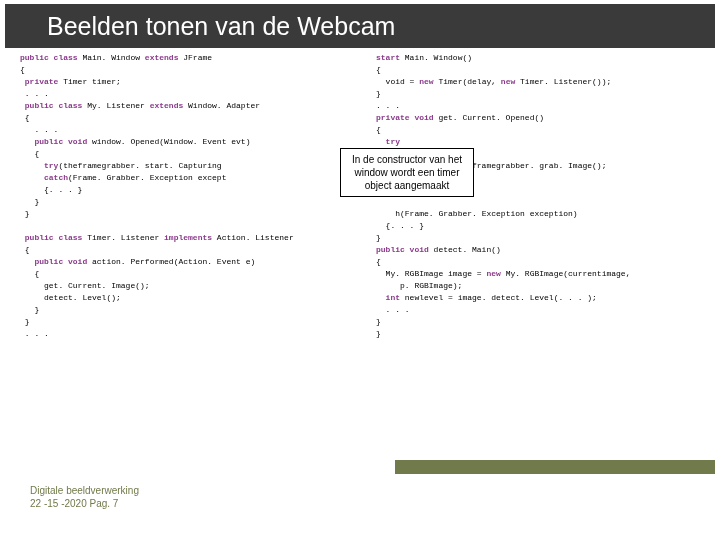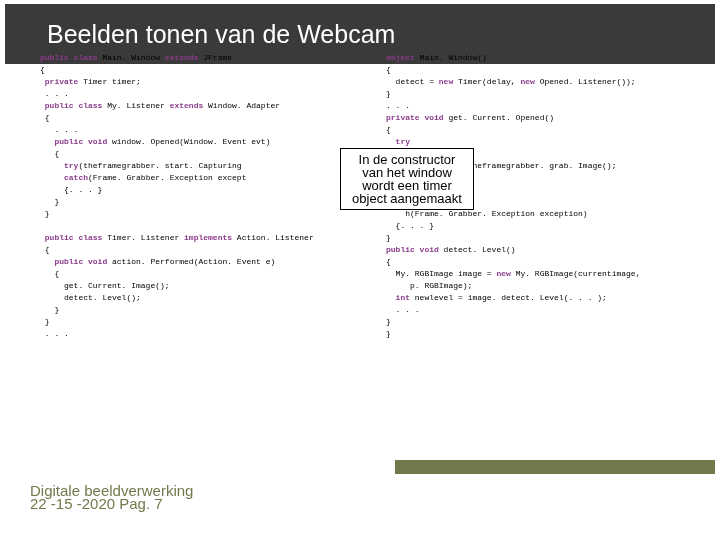--- a/index.html
+++ b/index.html
@@ -9,78 +9,77 @@
     background: #ffffff;
     font-family: Verdana, Geneva, sans-serif;
     position: relative;
     overflow: hidden;
   }
   .title-bar {
     position: absolute;
     top: 4px;
     left: 5px;
     right: 5px;
-    height: 60px;
+    height: 44px;
     background: #3a3a3a;
     display: flex;
     align-items: center;
     padding-left: 42px;
   }
   .title {
     color: #ffffff;
     font-size: 25px;
     font-weight: 400;
     font-family: Verdana, Geneva, sans-serif;
   }
   .code-area {
     position: absolute;
     top: 52px;
     left: 20px;
     right: 8px;
     display: flex;
     gap: 20px;
-    margin-left: 20px;
   }
   .code-col {
     flex: 1;
     font-family: "Courier New", Courier, monospace;
     font-size: 8px;
     line-height: 12px;
     color: #000;
     white-space: pre;
   }
   .kw { color: #8b3a8b; font-weight: bold; }
   .callout {
     position: absolute;
     left: 340px;
     top: 148px;
     width: 134px;
     background: #ffffff;
     border: 1px solid #000;
     font-family: Verdana, Geneva, sans-serif;
-    font-size: 13px;
+    font-size: 10px;
     line-height: 13px;
     text-align: center;
     padding: 4px 6px;
     color: #000;
   }
   .footer-accent {
     position: absolute;
     left: 395px;
     bottom: 66px;
     width: 320px;
     height: 14px;
     background: #707a4a;
   }
   .footer-text {
     position: absolute;
     left: 30px;
     bottom: 30px;
     font-family: Verdana, Geneva, sans-serif;
-    font-size: 15px;
+    font-size: 10px;
     line-height: 13px;
     color: #707a4a;
   }
 </style>
 </head>
 <body>
 
 <div class="title-bar">
   <div class="title">Beelden tonen van de Webcam</div>
 </div>
@@ -104,37 +103,37 @@
 <span class="kw"> public class</span><span> Timer. Listener </span><span class="kw">implements</span><span> Action. Listener</span>
 <span> {</span>
 <span class="kw">   public void</span><span> action. Performed(Action. Event e)</span>
 <span>   {</span>
 <span>     get. Current. Image();</span>
 <span>     detect. Level();</span>
 <span>   }</span>
 <span> }</span>
 <span> . . .</span></div>
 
-  <div class="code-col"><span class="kw">object</span><span> Main. Window()</span>
+  <div class="code-col"><span class="kw">start</span><span> Main. Window()</span>
 <span>{</span>
-<span>  detect = </span><span class="kw">new</span><span> Timer(delay, </span><span class="kw">new</span><span> Opened. Listener());</span>
+<span>  void = </span><span class="kw">new</span><span> Timer(delay, </span><span class="kw">new</span><span> Timer. Listener());</span>
 <span>}</span>
 <span>. . .</span>
 <span class="kw">private void</span><span> get. Current. Opened()</span>
 <span>{</span>
 <span class="kw">  try</span>
 <span>  {</span>
 <span>     urrentimage=theframegrabber. grab. Image();</span>
 <span>    . .</span>
 <span>    epaint();</span>
 <span></span>
 <span>    h</span><span>(Frame. Grabber. Exception exception)</span>
 <span>  {. . . }</span>
 <span>}</span>
-<span class="kw">public void</span><span> detect. Level()</span>
+<span class="kw">public void</span><span> detect. Main()</span>
 <span>{</span>
 <span>  My. RGBImage image = </span><span class="kw">new</span><span> My. RGBImage(currentimage,</span>
 <span>     p. RGBImage);</span>
 <span class="kw">  int</span><span> newlevel = image. detect. Level(. . . );</span>
 <span>  . . .</span>
 <span>}</span>
 <span>}</span></div>
 </div>
 
 <div class="callout">

